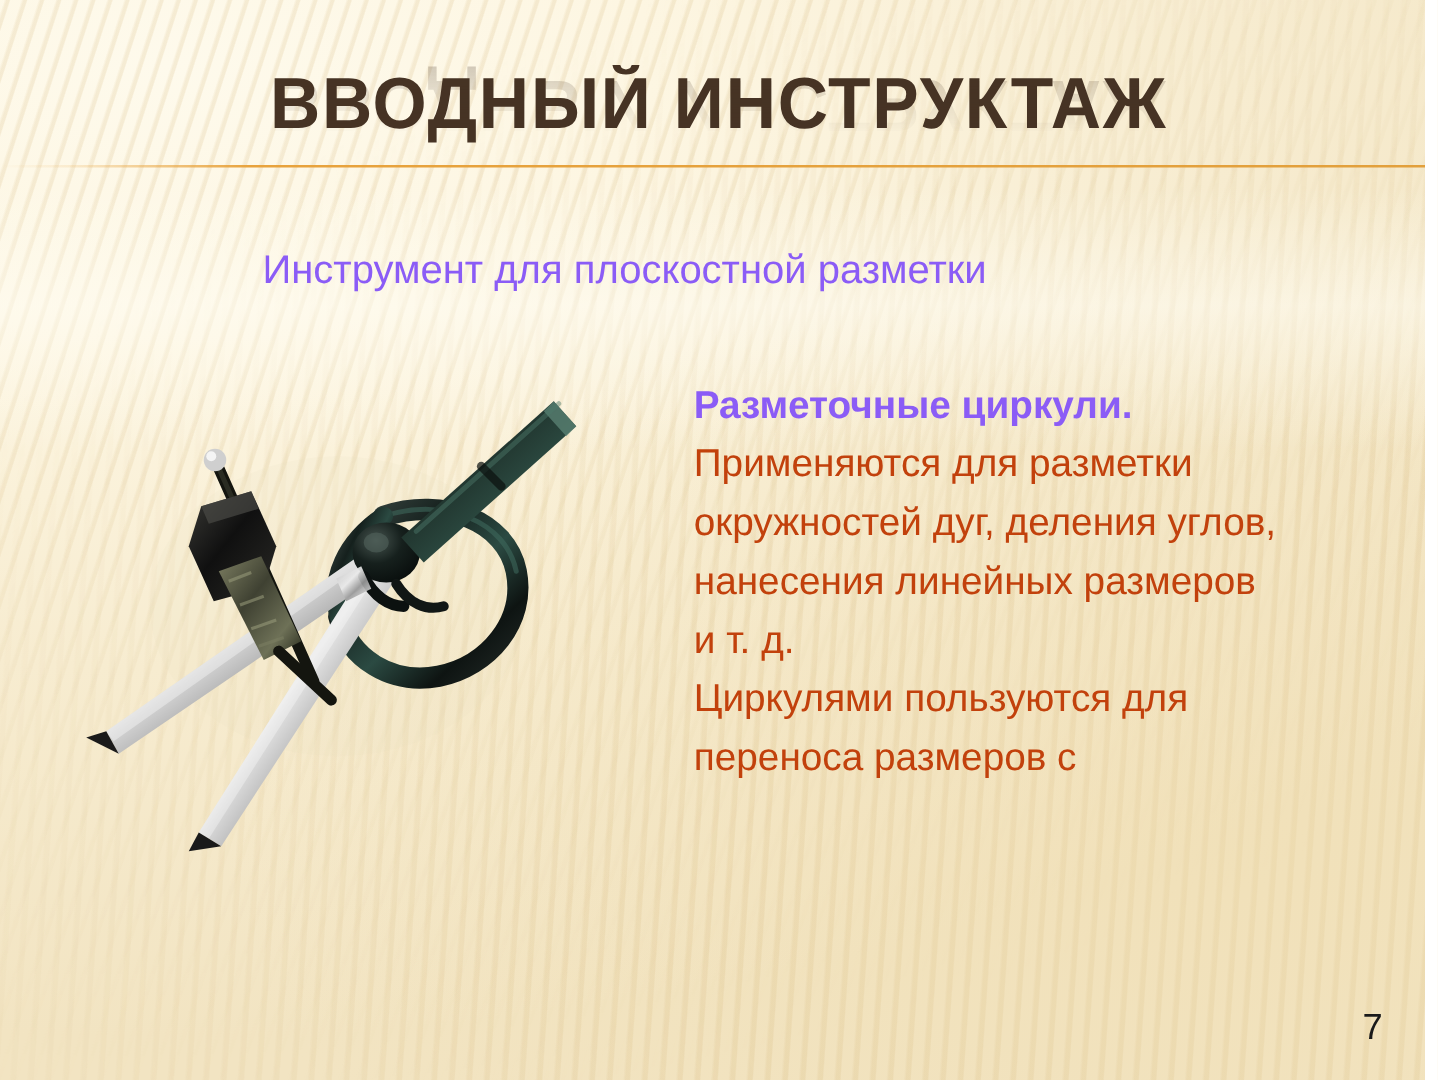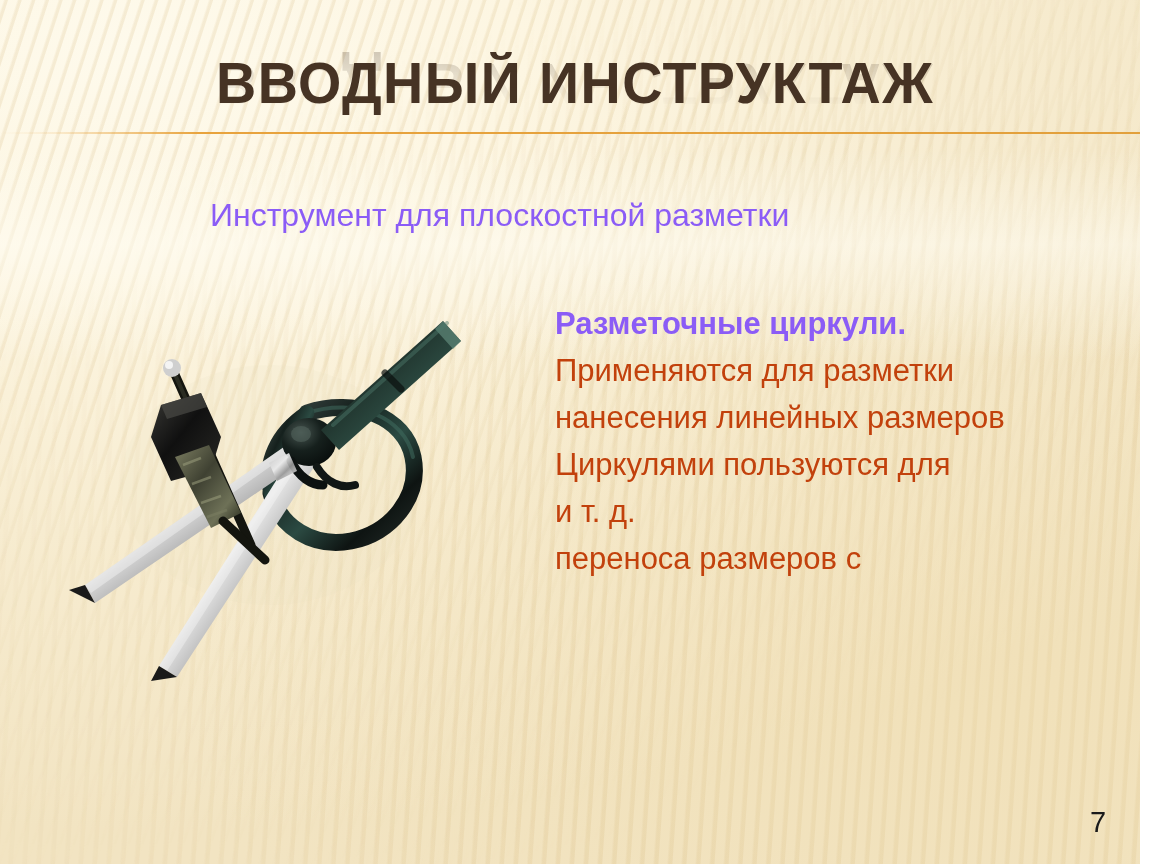--- a/index.html
+++ b/index.html
@@ -307,21 +307,22 @@
         <path d="M 330 88 L 346 104" stroke="#0b100e" stroke-width="7" opacity="0.7" stroke-linecap="round"></path>
       </g>
 
       <path d="M 214 178 L 234 168 L 242 186 L 222 196 Z" fill="url(#steelA)" opacity="0.9"></path>
     </svg>
   </div>
 
   <div class="body-block">
     <div class="body-line lead">Разметочные циркули.</div>
     <div class="body-line">Применяются для разметки</div>
+    <div class="body-line">окружностей дуг, деления углов,</div>
     <div class="body-line">нанесения линейных размеров</div>
+    <div class="body-line">и т. д.</div>
     <div class="body-line">Циркулями пользуются для</div>
-    <div class="body-line">и т. д.</div>
     <div class="body-line">переноса размеров с</div>
   </div>
 
   <div class="page-number">7</div>
 
 </div>
 
 </body></html>

